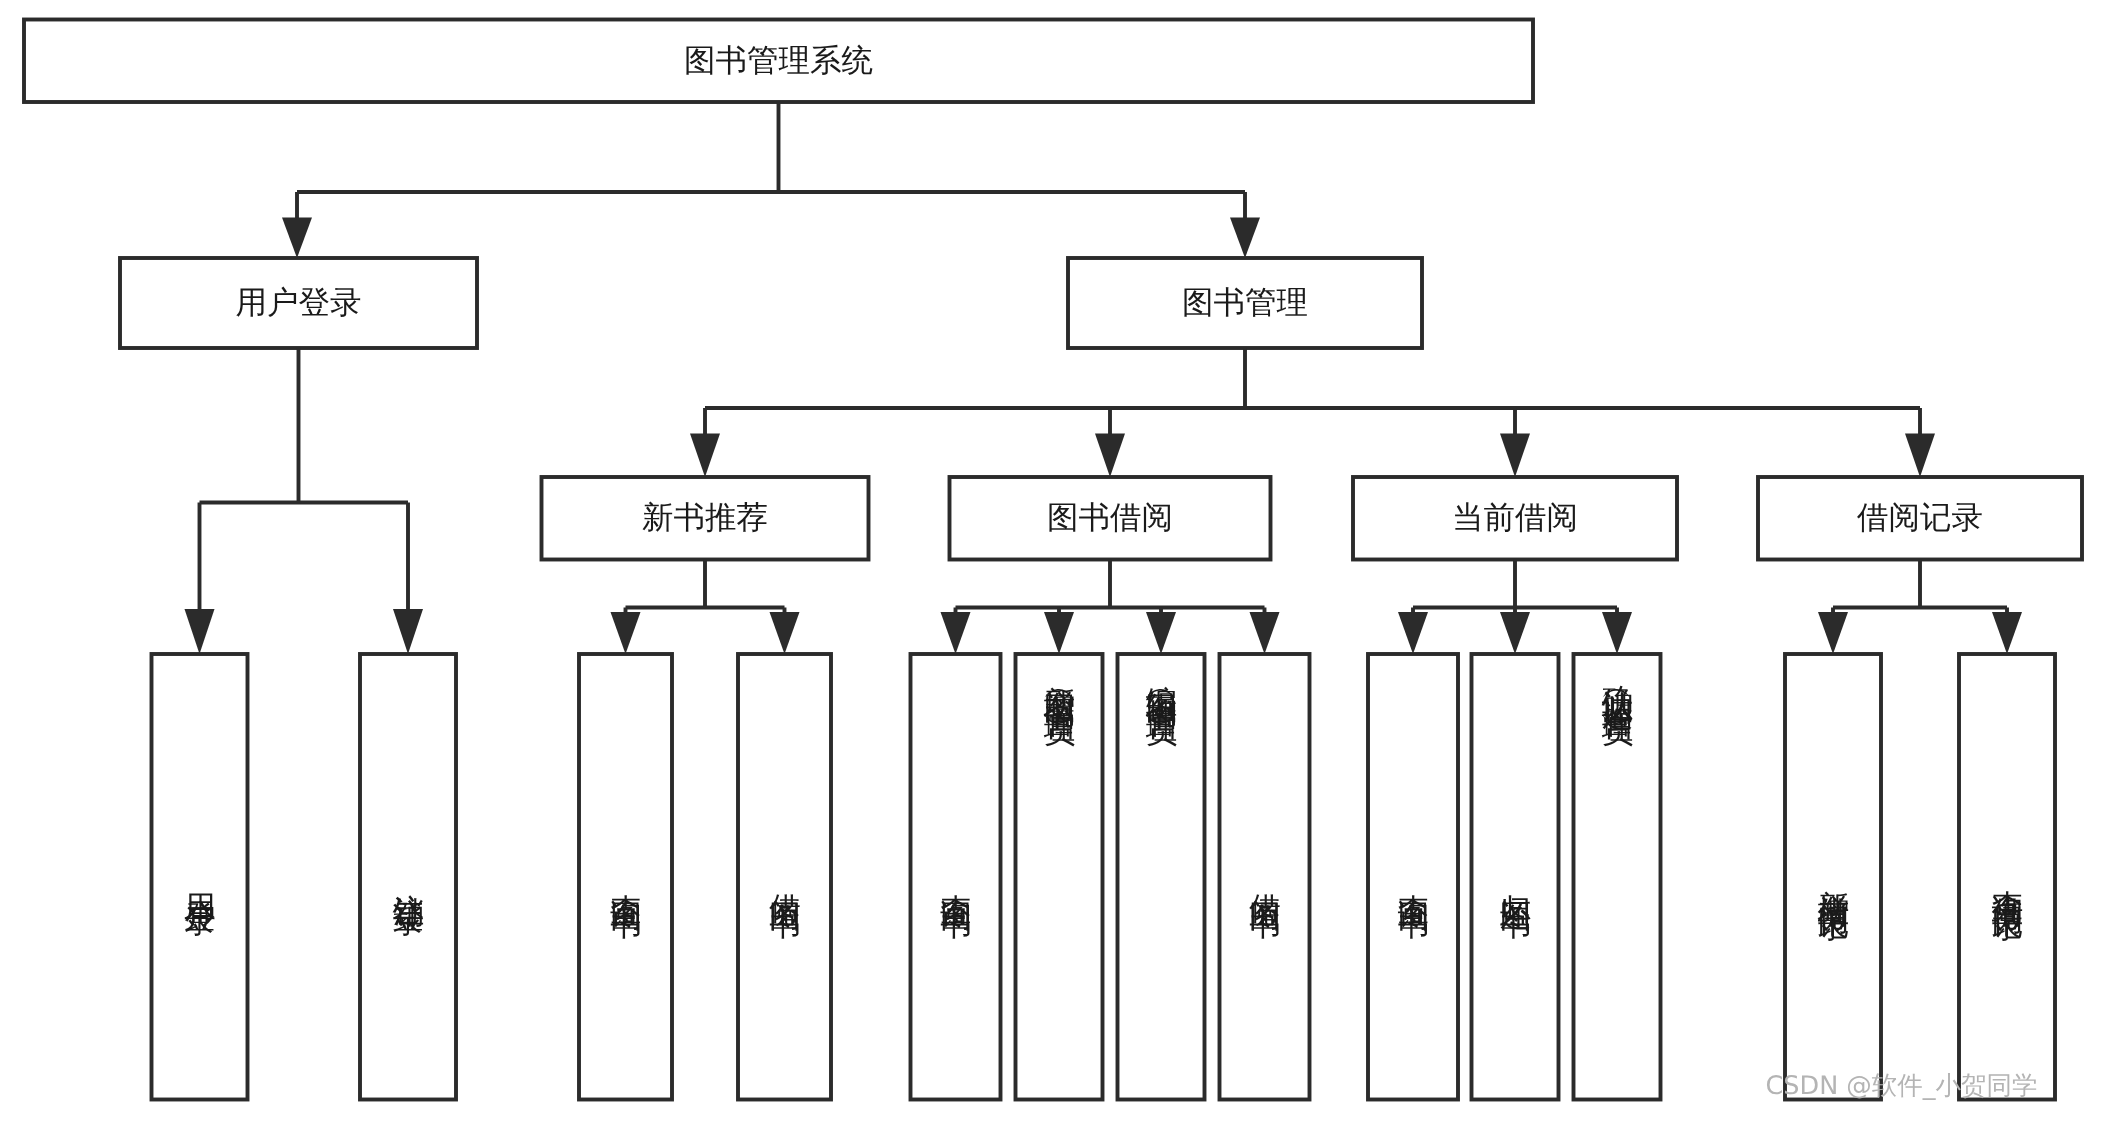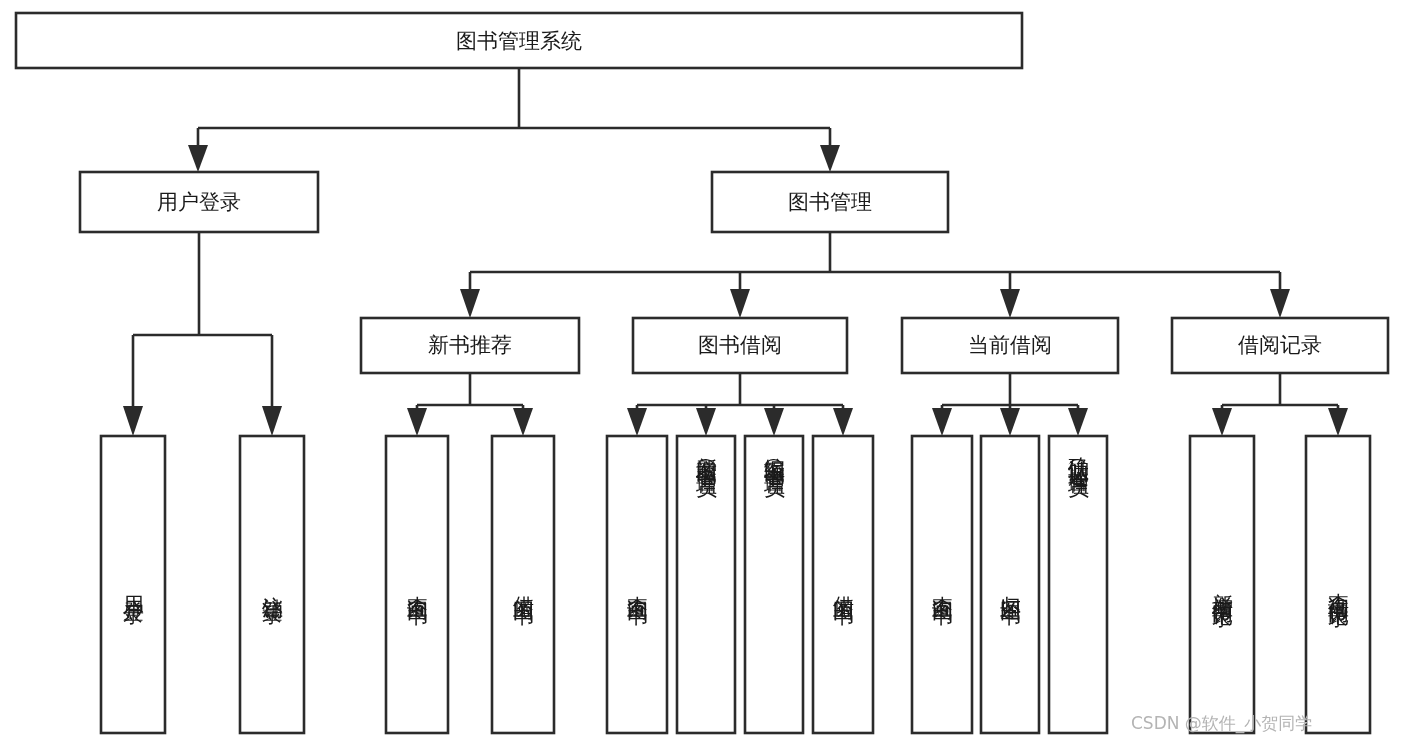--- a/index.html
+++ b/index.html
@@ -56,21 +56,21 @@
     font-size: 21px;
     line-height: 1.18;
     letter-spacing: 3px;
     color: #1a1a1a;
     white-space: nowrap;
     text-align: center;
     pointer-events: none;
   }
   .watermark {
     position: absolute;
-    left: 1131px;
+    left: 1177px;
     top: 712px;
     font-family: "DejaVu Sans", "Liberation Sans", sans-serif;
     font-size: 17px;
     color: #b4b4b4;
     white-space: nowrap;
   }
 </style>
 </head>
 <body>
 

